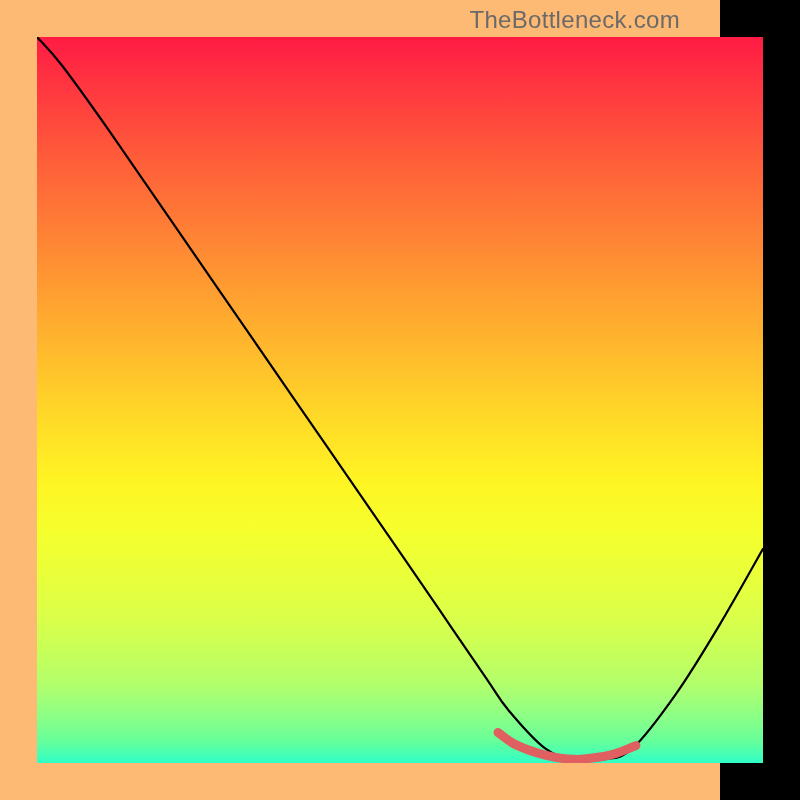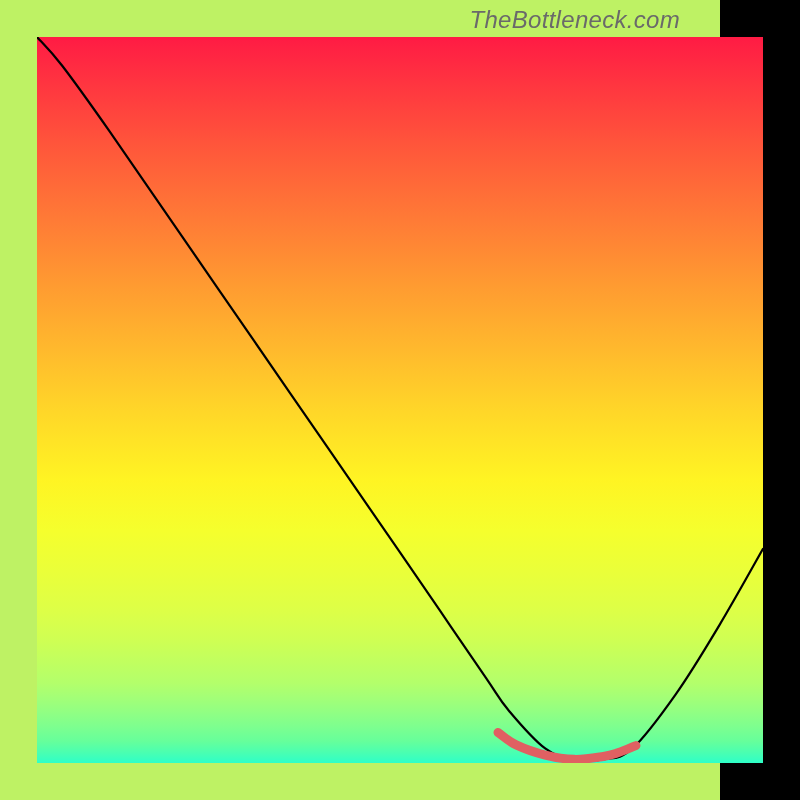--- a/index.html
+++ b/index.html
@@ -9,22 +9,21 @@
     height: 800px;
     background: #000;
     overflow: hidden;
   }
   .frame {
     position: absolute;
     left: 0;
     top: 0;
     width: 720px;
     height: 800px;
-    background: #bef264;
-    font-style: italic;
+    background: #fdba74;
   }
   .plot {
     position: absolute;
     left: 37px;
     top: 37px;
     width: 726px;
     height: 726px;
     overflow: hidden;
   }
   .gradient {

